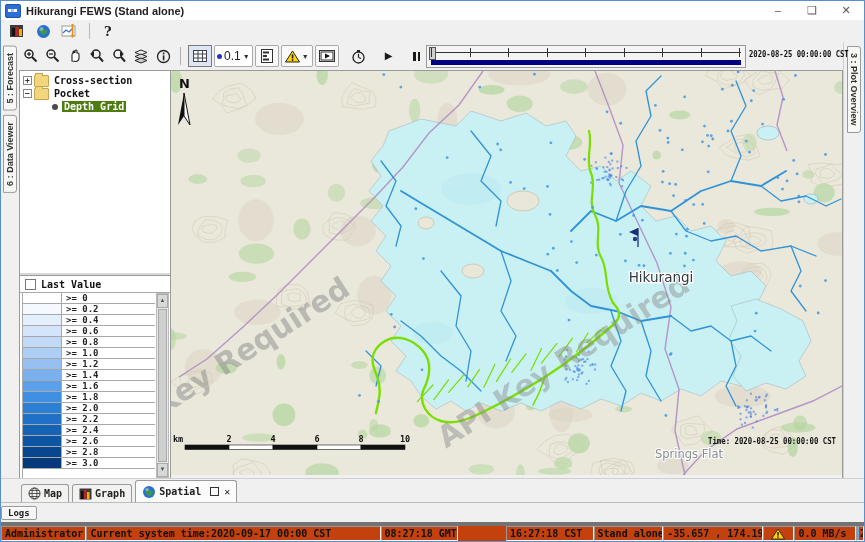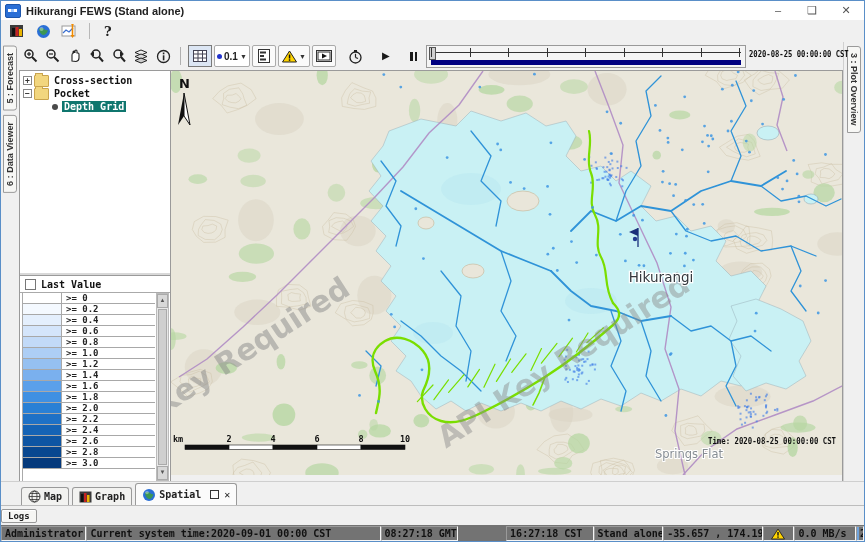--- a/index.html
+++ b/index.html
@@ -28,21 +28,21 @@
   .vtab.down{border-radius:0 3px 3px 0;}
   .center{flex:1 1 auto;display:flex;flex-direction:column;min-width:0;}
   
   .toolbar2{height:28px;flex:0 0 auto;display:flex;align-items:center;gap:2px;padding-left:2px;position:relative;background:#f0f0f0;}
   .tbtn{width:20px;height:20px;display:flex;align-items:center;justify-content:center;flex:0 0 auto;}
   .tbtn.raised{border:1px solid #aaa;border-radius:2px;background:#fafafa;width:22px;}
   .tbtn.pressed{border:1px solid #7a7a7a;background:#dce6f4;width:22px;}
   .t2sep{width:1px;height:18px;background:#b0b0b0;margin:0 5px;flex:0 0 auto;}
   .ddbox{height:20px;border:1px solid #aaa;border-radius:2px;background:#fff;display:flex;align-items:center;padding:0 2px;gap:2px;flex:0 0 auto;}
   .bluedot{width:5px;height:5px;border-radius:50%;background:#2233cc;}
-  .ddtxt{font-size:10px;font-weight:bold;color:#222;}
+  .ddtxt{font-size:12px;font-weight:normal;color:#222;}
   .caret{font-size:7px;color:#333;}
   .glyph{font-size:10px;color:#1a1a1a;line-height:1;}
   .glyph.red{color:#dd1111;font-size:11px;}
   .pausebars{display:flex;gap:2px;}
   .pausebars i{width:2.5px;height:9px;background:#1a1a1a;}
   .stopsq{width:8px;height:8px;background:#1a1a1a;}
   .skip{display:flex;align-items:center;gap:1px;}
   .skip i{width:2px;height:9px;background:#1a1a1a;}
   .skip b{font-size:9px;color:#1a1a1a;font-weight:normal;line-height:1;}
   
@@ -57,21 +57,21 @@
   .leftpanel{width:150px;flex:0 0 auto;display:flex;flex-direction:column;border:1px solid #9a9a9a;border-bottom:none;background:#fff;min-height:0;}
   .treebox{height:204px;flex:0 0 auto;background:#fff;border-bottom:2px solid #d8d8d8;overflow:hidden;padding:3px 0 0 3px;box-sizing:border-box;}
   .trow{display:flex;align-items:center;height:13px;font-family:"DejaVu Sans Mono",monospace;font-size:10px;font-weight:bold;color:#111;white-space:nowrap;}
   .pm{width:9px;height:9px;border:1px solid #888;background:#fff;font-size:8px;line-height:8px;text-align:center;color:#333;margin-right:2px;flex:0 0 auto;box-sizing:border-box;}
   .folder{width:13px;height:10px;background:#f2d67e;border:1px solid #c9a44e;border-radius:1px;margin-right:3px;flex:0 0 auto;position:relative;}
   .folder:before{content:"";position:absolute;top:-3px;left:0;width:6px;height:2px;background:#f2d67e;border:1px solid #c9a44e;border-bottom:none;}
   .bullet{width:6px;height:6px;border-radius:50%;background:#4a4a4a;margin:0 4px 0 0;flex:0 0 auto;}
   .childindent{width:24px;flex:0 0 auto;border-left:1px dotted #aaa;margin-left:5px;box-sizing:border-box;}
   .tlabel{padding:0 2px;}
   .tlabel.link{text-decoration:underline;}
-  .tlabel.sel{background:#0f766e;color:#fff;}
+  .tlabel.sel{background:#4d7c0f;color:#fff;}
   
   .legend{flex:1 1 auto;display:flex;flex-direction:column;border-top:1px solid #9a9a9a;min-height:0;background:#fff;}
   .lhead{height:16px;display:flex;align-items:center;gap:5px;padding-left:5px;flex:0 0 auto;}
   .chk{width:9px;height:9px;border:1px solid #777;background:#fff;flex:0 0 auto;}
   .lheadlab{font-family:"DejaVu Sans Mono",monospace;font-size:10px;font-weight:bold;color:#111;}
   .lbody{flex:1 1 auto;position:relative;border-top:1px solid #aaa;min-height:0;overflow:hidden;}
   .lrows{position:absolute;left:2px;right:15px;top:0;bottom:0;overflow:hidden;border-left:1px solid #aaa;}
   .lrow{display:flex;height:10px;border-bottom:1px solid #a8a8a8;}
   .lsw{width:38px;flex:0 0 auto;border-right:1px solid #a8a8a8;}
   .llab{flex:1;font-family:"DejaVu Sans Mono",monospace;font-size:9px;font-weight:bold;color:#222;padding-left:4px;line-height:10px;white-space:nowrap;overflow:hidden;}
@@ -83,21 +83,21 @@
   .mapwrap svg{display:block;}
   
   .bottombar{height:23px;flex:0 0 auto;display:flex;align-items:flex-end;gap:3px;padding-left:20px;background:#f0f0f0;border-top:1px solid #cfcfcf;}
   .btab{display:flex;align-items:center;gap:3px;border:1px solid #9a9a9a;border-bottom:none;border-radius:3px 3px 0 0;background:#f2f2f0;height:17px;padding:0 6px;font-family:"DejaVu Sans Mono",monospace;font-size:10px;font-weight:bold;color:#222;}
   .btab.active{height:21px;background:#fbfbfb;}
   .btab .tclose{font-size:10px;font-weight:bold;color:#222;margin-left:2px;}
   .btab .tmax{width:7px;height:7px;border:1.5px solid #333;margin-left:6px;}
   .logsrow{height:19px;flex:0 0 auto;display:flex;align-items:center;padding-left:0;background:#f0f0f0;border-top:1px solid #bdbdbd;}
   .logsbtn{border:1px solid #999;border-radius:2px;background:#f6f6f4;font-family:"DejaVu Sans Mono",monospace;font-size:9px;font-weight:bold;color:#222;padding:1px 6px;box-shadow:inset 1px 1px 0 #fff;}
   
-  .statusbar{height:15px;flex:0 0 auto;display:flex;background:#737373;border-top:1px solid #737373;}
+  .statusbar{height:15px;flex:0 0 auto;display:flex;background:#c2410c;border-top:4px solid #737373;}
   .scell{border:1px solid;border-color:#9a9a9a #f5f5f5 #f5f5f5 #9a9a9a;font-family:"DejaVu Sans Mono",monospace;font-size:10px;font-weight:bold;color:#111;display:flex;align-items:center;padding:0 3px;white-space:nowrap;overflow:hidden;box-sizing:border-box;position:relative;}
   .memfill{position:absolute;left:0;top:0;bottom:0;width:40%;background:#6fa3dc;}
   .memtxt{position:relative;}
 </style>
 </head>
 <body>
 
 <div class="app">
 
   <div class="titlebar">
@@ -900,21 +900,21 @@
       <span class="tmax"></span>
       <span class="tclose">✕</span>
     </span>
   </div>
   <div class="logsrow">
     <span class="logsbtn">Logs</span>
   </div>
 
   <div class="statusbar">
     <span class="scell" style="width:86px;">Administrator</span>
-    <span class="scell" style="width:296px;">Current system time:2020-09-01 00:00 CST</span>
+    <span class="scell" style="width:296px;">Current system time:2020-09-17 00:00 CST</span>
     <span class="scell" style="width:78px;">08:27:18 GMT</span>
     <span class="scell" style="width:88px;margin-left:48px;">16:27:18 CST</span>
     <span class="scell" style="width:70px;">Stand alone</span>
     <span class="scell" style="width:100px;">-35.657 , 174.199</span>
     <span class="scell" style="width:32px;justify-content:center;">
       <svg width="14" height="12">
           <polygon points="7,1 13.5,11 0.5,11" fill="#ffd400" stroke="#222" stroke-width="0.9"></polygon>
           <rect x="6.3" y="4" width="1.4" height="3.6" fill="#111"></rect>
           <rect x="6.3" y="8.4" width="1.4" height="1.4" fill="#111"></rect>
         </svg>

